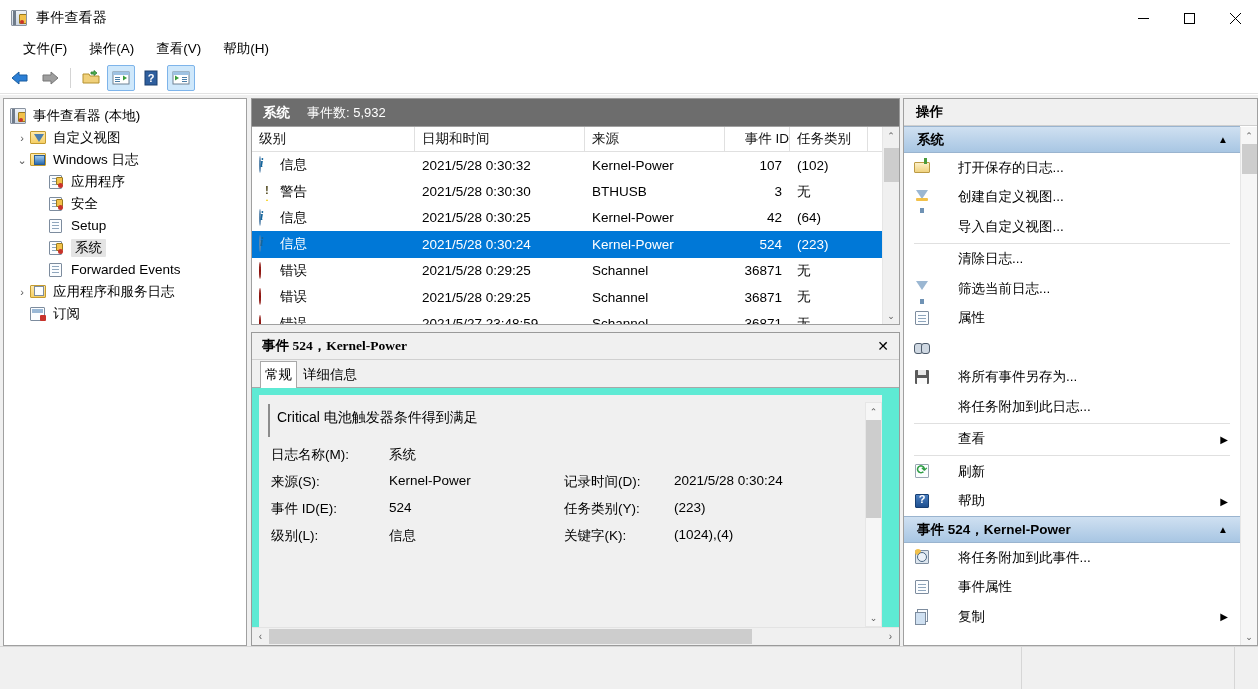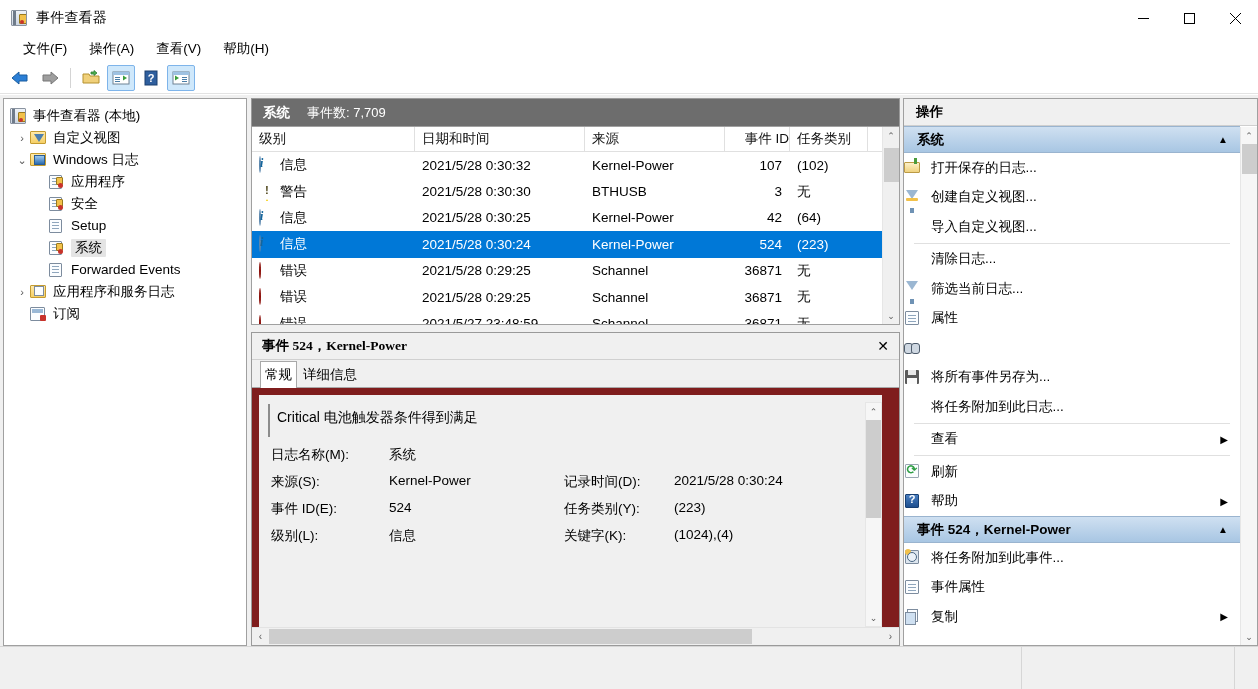--- a/index.html
+++ b/index.html
@@ -341,21 +341,21 @@
     font-size: 13.5px; cursor: default;
     border: 1px solid transparent; border-bottom: none;
     margin-right: 1px;
   }
   .tab.active {
     background: #ffffff; border-color: #a8a8a8;
     height: 27px; margin-bottom: -1px;
   }
 
   .det-body {
-    flex: 1 1 auto; background: #7f1d1d;
+    flex: 1 1 auto; background: #5eead4;
     margin: 0; position: relative; overflow: hidden;
     display: flex; flex-direction: column;
   }
   .det-inner {
     flex: 1 1 auto;
     background: #f0f0f0;
     margin: 7px 17px 0 7px;
     padding: 0;
     position: relative;
     overflow: hidden;
@@ -418,22 +418,23 @@
   .act-section {
     height: 27px; display: flex; align-items: center;
     padding: 0 12px 0 13px;
     background: linear-gradient(180deg,#cfe0f1 0%, #a8c6e3 100%);
     border-top: 1px solid #9ab4cf; border-bottom: 1px solid #9ab4cf;
     font-weight: bold; font-size: 13.5px; cursor: default;
   }
   .act-section .stitle { flex: 1 1 auto; }
   .act-item {
     height: 29.5px; display: flex; align-items: center;
-    font-size: 13.5px; cursor: default;
+    padding-left: 10px; font-size: 13.5px; cursor: default;
     white-space: nowrap;
+    gap: 17px;
   }
   .act-item .aico { width: 17px; height: 17px; margin-right: 10px; flex: 0 0 auto; position: relative; }
   .act-item .alabel { flex: 1 1 auto; }
   .act-item .arrow { margin-right: 12px; font-size: 10px; color: #000; }
   .act-sep { height: 1px; background: #e0e0e0; margin: 1px 10px 1px 10px; }
 
   .ai-openfolder {
     position:absolute; left:0; top:3px; width:16px; height:11px;
     background: linear-gradient(180deg,#fdf0c8,#efd27f);
     border:1px solid #bb9a44; border-radius:1px;
@@ -717,21 +718,21 @@
         </div>
       <div class="tlabel">订阅</div>
     </div>
   </div>
 
   <div class="center">
 
     <div class="list-pane">
       <div class="list-header">
         <span class="lh-title">系统</span>
-        <span class="lh-count">事件数: 7,709</span>
+        <span class="lh-count">事件数: 5,932</span>
       </div>
       <div class="grid">
         <div class="grid-head">
           <div class="gh c-level">级别</div>
           <div class="gh c-date">日期和时间</div>
           <div class="gh c-src">来源</div>
           <div class="gh c-id num">事件 ID</div>
           <div class="gh c-task">任务类别</div>
         </div>
         <div class="grid-body">

